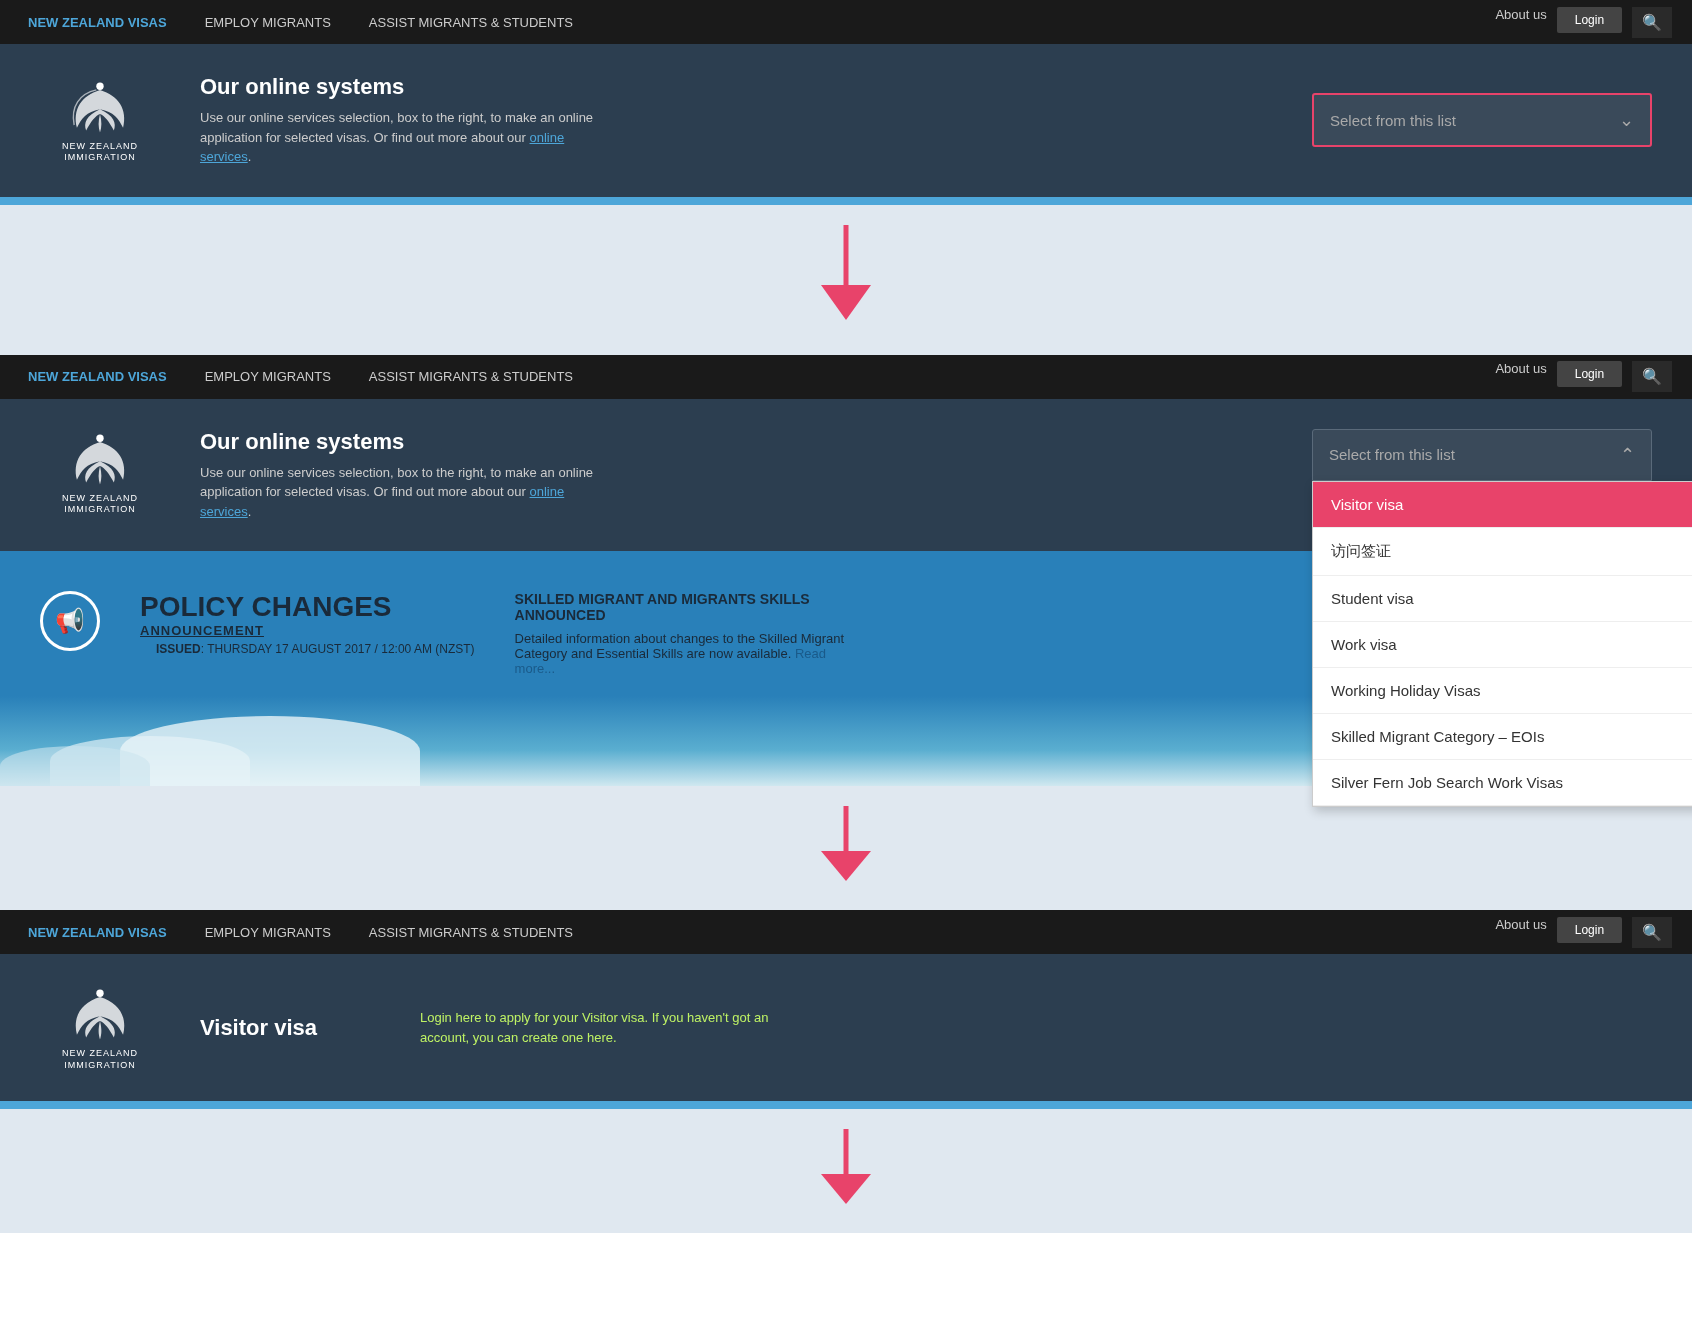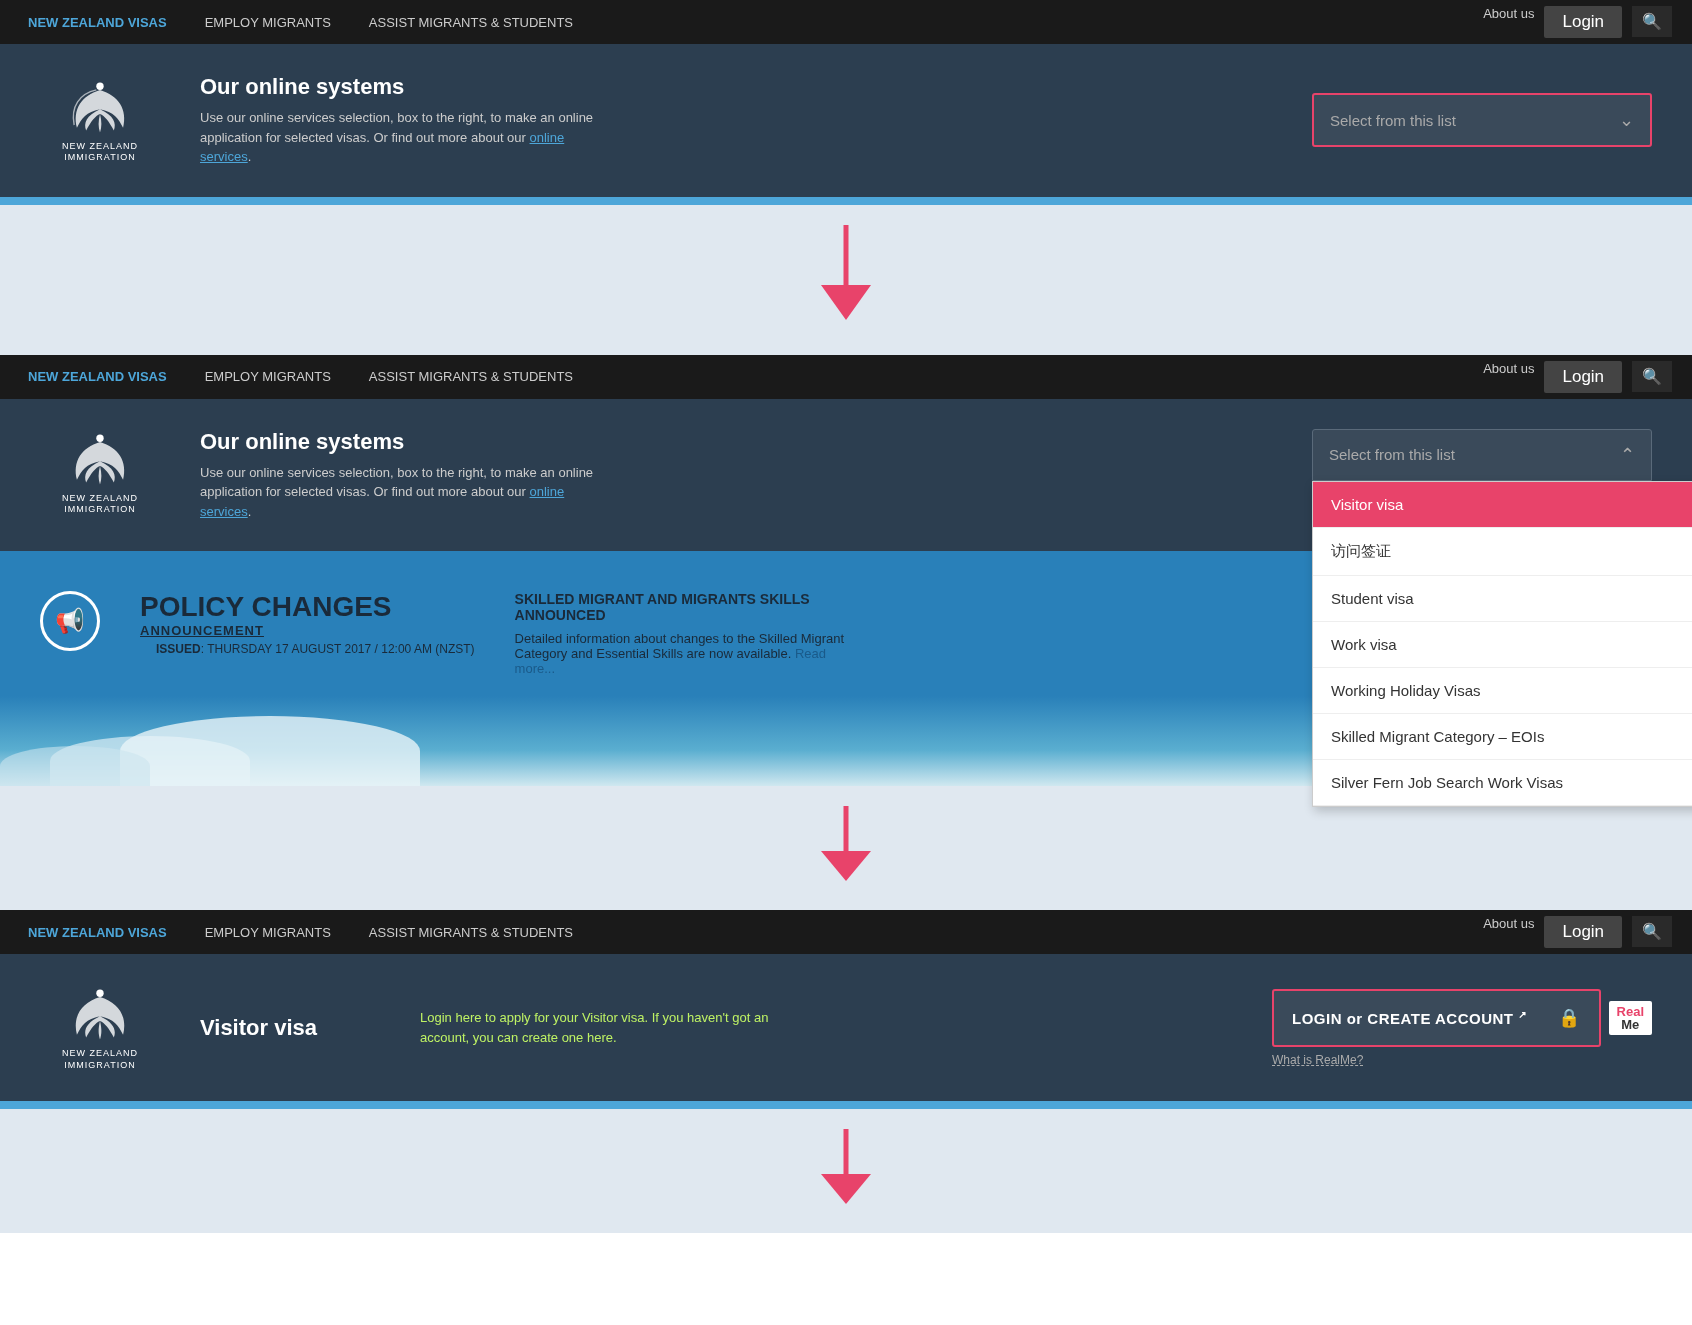--- a/index.html
+++ b/index.html
@@ -37,21 +37,21 @@
     .nav-bar .about-link {
       color: #ccc;
       font-size: 13px;
       cursor: pointer;
     }
     .login-btn {
       background: #444;
       color: #fff;
       border: none;
       padding: 6px 18px;
-      font-size: 17px;
+      font-size: 12px;
       cursor: pointer;
       border-radius: 2px;
     }
     .search-icon-btn {
       background: #2a2a2a;
       border: none;
       color: #fff;
       padding: 6px 10px;
       cursor: pointer;
       font-size: 16px;
@@ -507,35 +507,20 @@
       <div>NEW ZEALAND</div>
       <div>IMMIGRATION</div>
     </div>
   </div>
   <div style="flex:0 0 180px;">
     <div class="visitor-visa-title">Visitor visa</div>
   </div>
   <div class="header-content">
     <div class="header-desc" style="color:#bef264; font-size:13px;">Login here to apply for your Visitor visa. If you haven't got an account, you can create one here.</div>
   </div>
-  <div class="login-area">
-    <div style="display:flex; align-items:center; gap:8px;">
-      <div class="login-box" style="flex:1;">
-        <span class="login-box-text">
-          LOGIN or CREATE ACCOUNT <sup>↗</sup>
-        </span>
-        <span class="lock-icon">🔒</span>
-      </div>
-      <div class="realme-badge">
-        <span class="real">Real</span>
-        <span class="me">Me</span>
-      </div>
-    </div>
-    <div class="what-realme">What is RealMe?</div>
-  </div>
 </div>
 
 <div class="blue-stripe"></div>
 
 <div class="arrow-section3">
   <div>
     <svg width="50" height="80" viewBox="0 0 50 80">
       <line x1="25" y1="0" x2="25" y2="55" stroke="#e8436a" stroke-width="5"></line>
       <polygon points="0,45 25,75 50,45" fill="#e8436a"></polygon>
     </svg>

